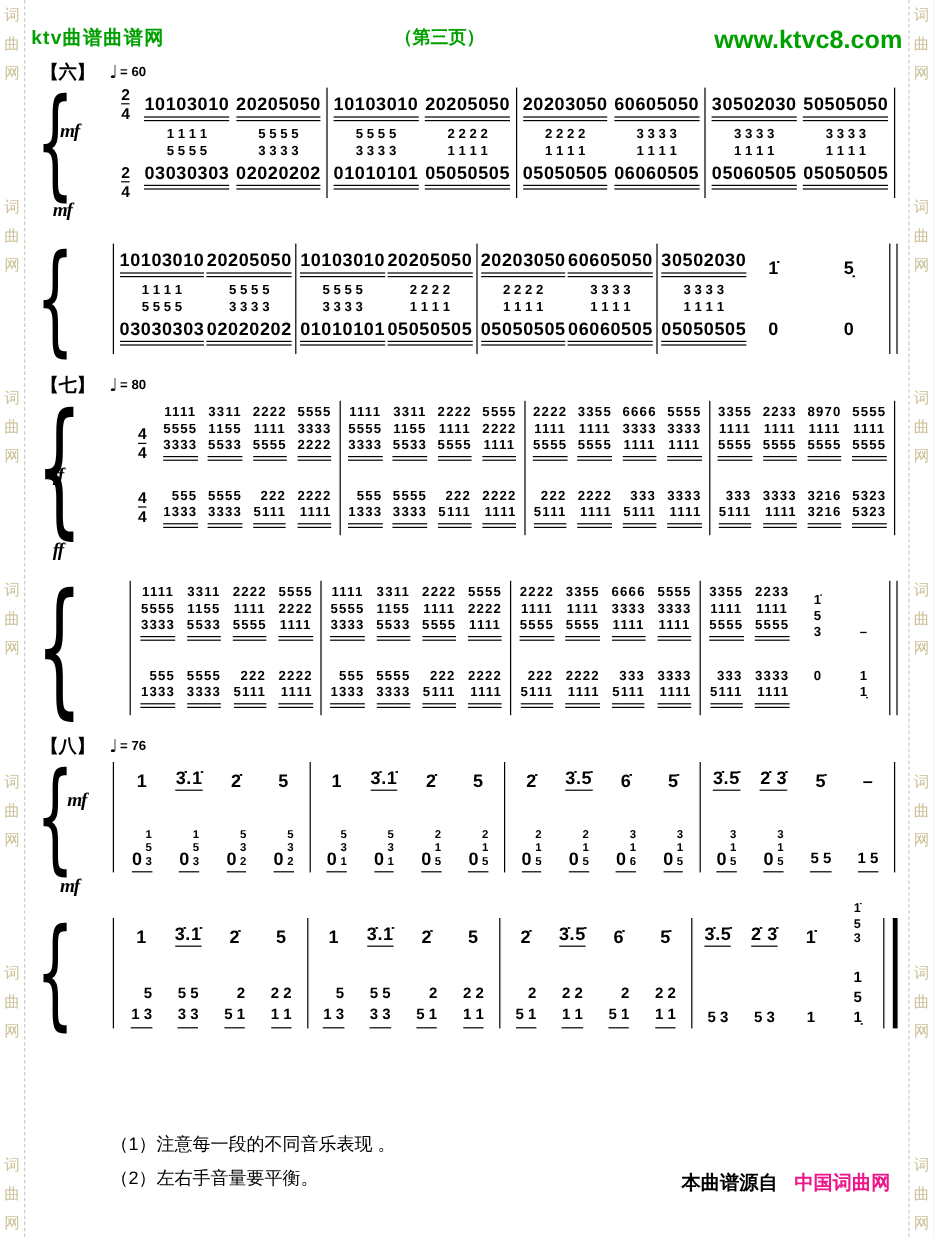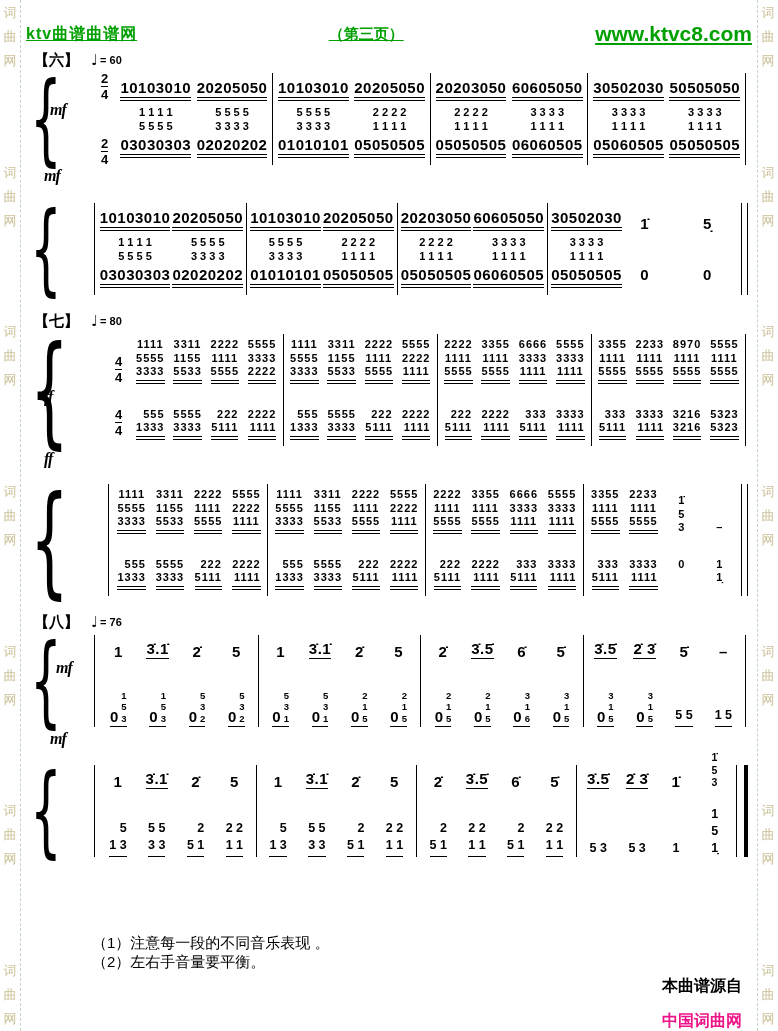--- a/index.html
+++ b/index.html
@@ -9,21 +9,21 @@
   
   .wm{position:absolute;top:0;bottom:0;width:21px;display:flex;flex-direction:column;
       justify-content:space-between;padding:6px 0;box-sizing:border-box;
       font-size:13px;line-height:1;}
   .wm.left{left:0;border-right:1px dashed #c2d4c2;}
   .wm.right{right:0;border-left:1px dashed #c2d4c2;}
   .wm .grp{display:flex;flex-direction:column;align-items:center;gap:11px;}
 
   
   .hdr{position:absolute;top:22px;left:26px;right:26px;display:flex;
-       justify-content:space-between;align-items:center;font-weight:bold;text-decoration:underline;}
+       justify-content:space-between;align-items:flex-start;font-weight:bold;}
   .hdr .site{font-size:16px;letter-spacing:1px;}
   .hdr .plabel{font-size:15px;}
   .hdr .url{font-size:21px;}
 
   
   .content{position:absolute;top:50px;left:30px;right:30px;}
   .section{margin-bottom:16px;}
   .sec-head{display:flex;align-items:center;gap:12px;margin:0 0 3px 4px;height:20px;}
   .sec-label{font-weight:bold;font-size:15px;}
   .sec-tempo{font-weight:bold;font-size:11px;display:flex;align-items:center;gap:2px;}
@@ -84,23 +84,23 @@
                line-height:1.2;margin-left:3px;text-align:center;}
 
   .dyn{position:absolute;font-family:"Liberation Serif",serif;font-style:italic;
        font-weight:bold;font-size:16px;letter-spacing:-1px;}
   .s6 .dyn.up{left:20px;top:28px;}   .s6 .dyn.low{left:14px;top:94px;}
   .s7 .dyn.up{left:14px;top:54px;}   .s7 .dyn.low{left:14px;top:116px;}
   .s8 .dyn.up{left:26px;top:24px;}   .s8 .dyn.low{left:20px;top:95px;}
 
   
   .footer{position:absolute;left:62px;right:34px;top:934px;font-size:15px;}
-  .footer .pt{padding-left:30px;}
+  .footer .pt{margin-top:10px;padding-left:30px;}
   .source{position:absolute;top:976px;right:36px;font-weight:bold;font-size:16px;
-          display:flex;gap:14px;flex-direction:column;}
+          display:flex;gap:14px;}
 </style>
 </head>
 <body>
 
 <div class="page">
 
   <div class="wm left" style="color: rgb(203, 193, 152);">
       <div class="grp">
         <div>词</div>
         <div>曲</div>

